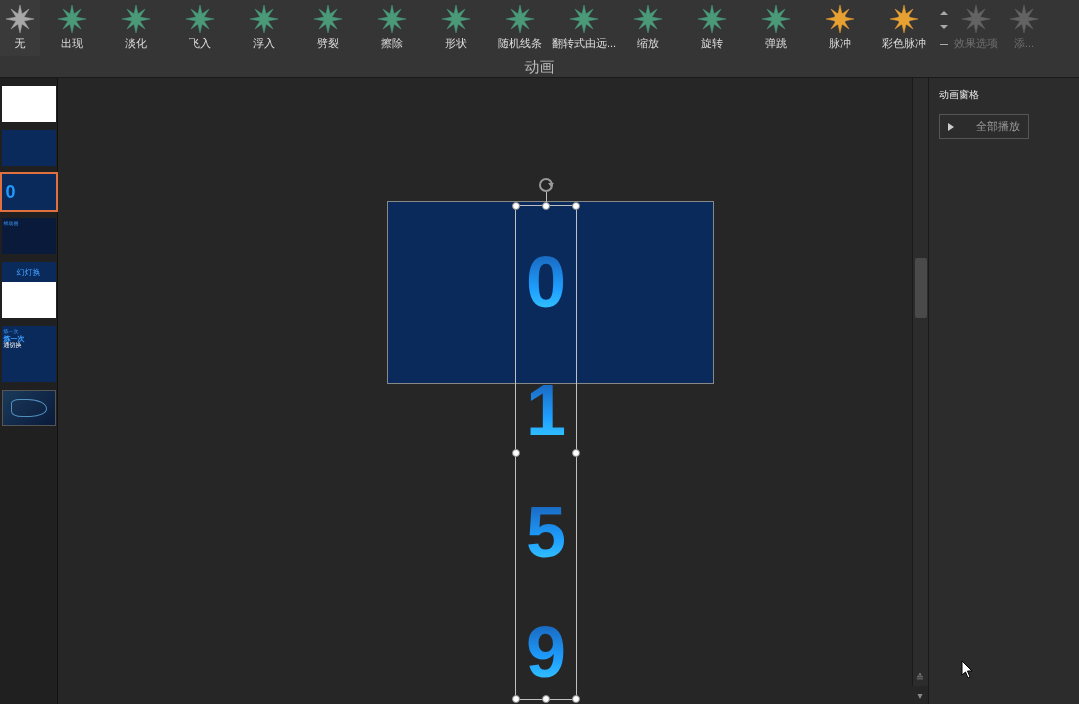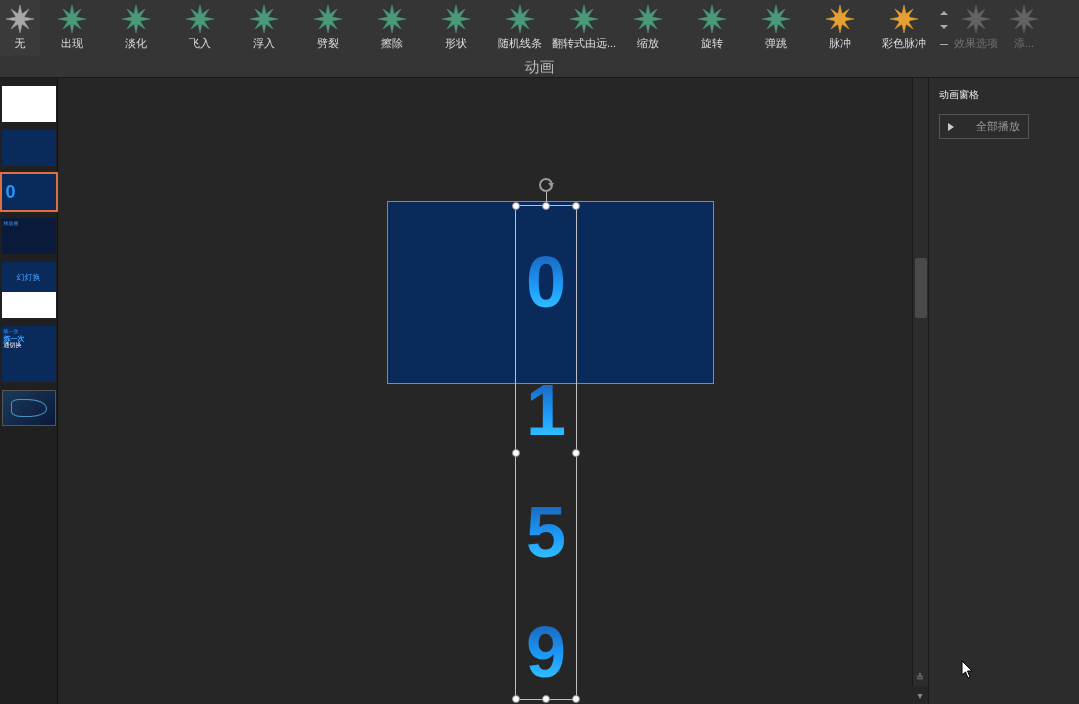--- a/index.html
+++ b/index.html
@@ -468,21 +468,21 @@
     <div class="thumb navy"></div>
     <div class="thumb navy selected">
       <div class="thumb-big">0</div>
     </div>
     <div class="thumb navy-dark">
       <div class="thumb-lines">
         <div>线动画</div>
       </div>
     </div>
     <div class="thumb white tall">
-      <div style="position:absolute;top:0;left:0;right:0;height:30px;background:#0a2a5b;display:flex;align-items:center;justify-content:center;">
+      <div style="position:absolute;top:0;left:0;right:0;height:20px;background:#0a2a5b;display:flex;align-items:center;justify-content:center;">
         <div style="font-size:8px;color:#40a0ff;">幻灯换</div>
       </div>
     </div>
     <div class="thumb navy tall">
       <div class="thumb-lines">
         <div>炼一次</div>
         <div style="font-size:7px;font-weight:bold;">炼一次</div>
         <div style="color:#fff;font-size:6px;">通切换</div>
       </div>
     </div>

